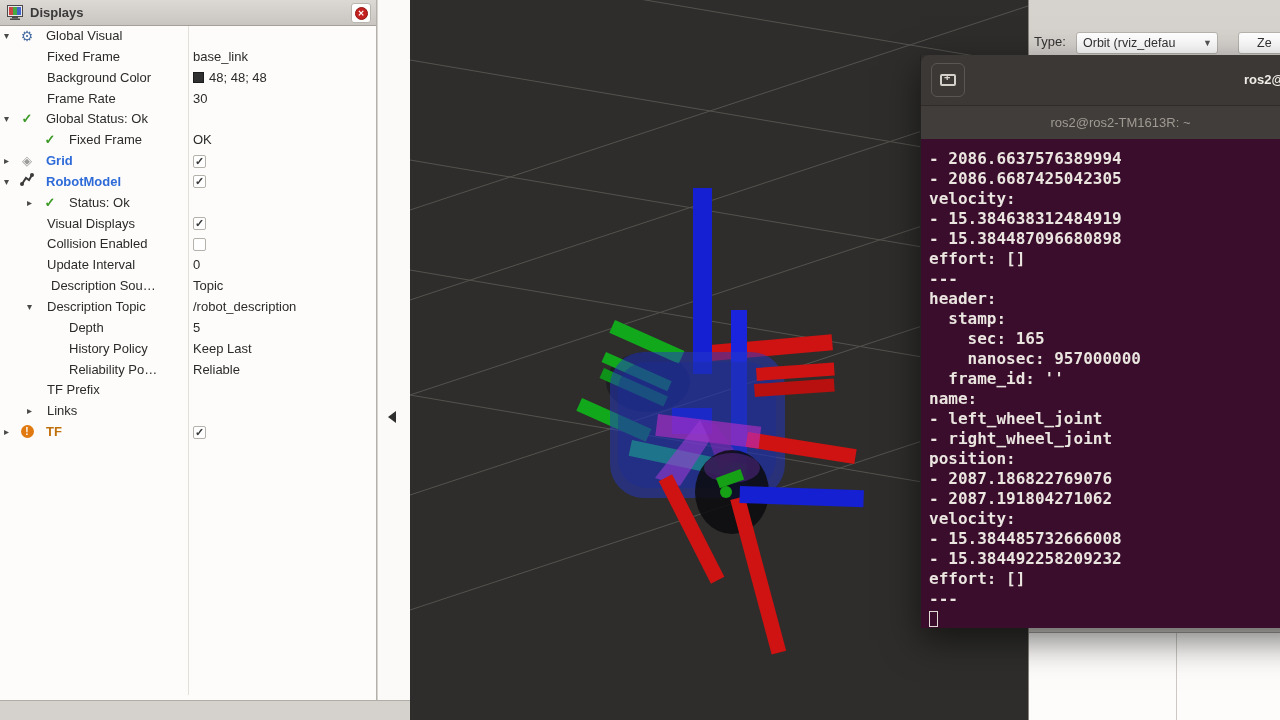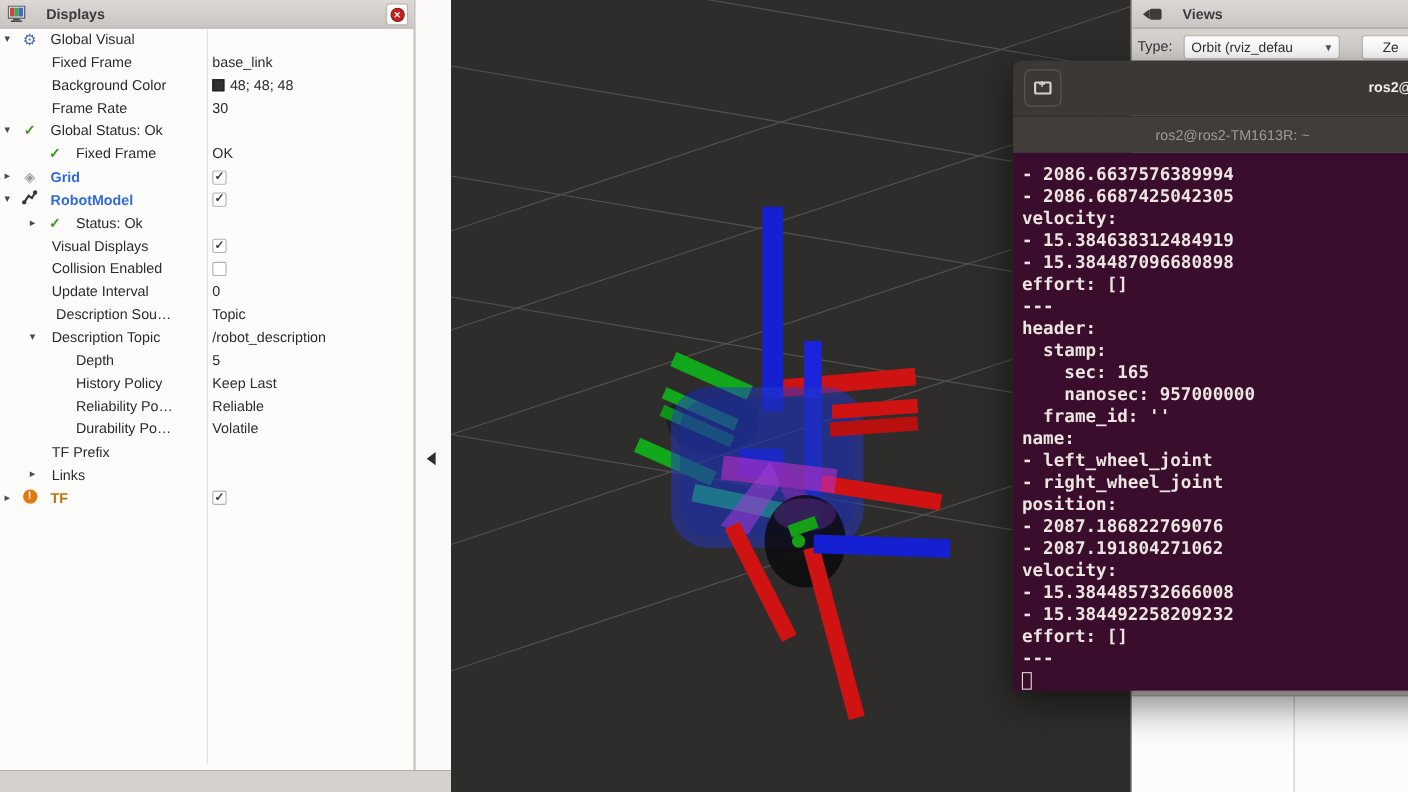--- a/index.html
+++ b/index.html
@@ -5,21 +5,21 @@
   * { margin:0; padding:0; box-sizing:border-box; }
   html,body { width:1280px; height:720px; overflow:hidden; }
   body { position:relative; background:#d6d2ce; font-family:"Liberation Sans", sans-serif; }
 
   
   .displays-panel { position:absolute; left:0; top:0; width:377px; height:700px;
     background:#fdfcfa; border-right:1px solid #b3afa9; }
   .panel-titlebar { position:relative; height:26px;
     background:linear-gradient(#dcd8d4,#c9c5c1); border-bottom:1px solid #a49f99;
     display:flex; align-items:center; }
-  .panel-title { font-size:13px; font-weight:bold; color:#3a3a3a; margin-left:18px; }
+  .panel-title { font-size:13px; font-weight:bold; color:#3a3a3a; margin-left:6px; }
   .close-btn { position:absolute; right:5px; top:3px; width:20px; height:20px;
     background:#fff; border:1px solid #b9b5af; border-radius:3px;
     display:flex; align-items:center; justify-content:center; cursor:pointer; }
   .close-dot { width:13px; height:13px; border-radius:50%; background:#c42121;
     border:1px solid #8f1414; color:#fff; font-size:8px; font-weight:bold;
     line-height:12px; text-align:center; }
   .tree { position:relative; width:100%; height:672px; overflow:hidden; }
   .tree::before { content:""; position:absolute; left:188px; top:0; bottom:3px;
     border-left:1px solid #e3e0da; }
   .tree-row { position:relative; height:20.85px; font-size:13px; color:#2b2b2b;
@@ -229,24 +229,20 @@
       </div>
       <div class="tree-row">
         <span class="tr-label " style="left:69px">History Policy</span>
         <span class="tr-value">Keep Last</span>
       </div>
       <div class="tree-row">
         <span class="tr-label " style="left:69px">Reliability Po…</span>
         <span class="tr-value">Reliable</span>
       </div>
       <div class="tree-row">
-        <span class="tr-label " style="left:69px">Durability Po…</span>
-        <span class="tr-value">Volatile</span>
-      </div>
-      <div class="tree-row">
         <span class="tr-label " style="left:47px">TF Prefix</span>
       </div>
       <div class="tree-row">
         <span class="tr-arrow" style="left:27px">▸</span>
         <span class="tr-label " style="left:47px">Links</span>
       </div>
       <div class="tree-row">
         <span class="tr-arrow" style="left:4px">▸</span>
         <span class="tr-icon" style="left:18px"><span class="warn-badge">!</span></span>
         <span class="tr-label lbl-orange" style="left:46px">TF</span>
@@ -254,27 +250,20 @@
       </div>
     </div>
 </div>
 <div class="panel-bottom-strip"></div>
 
 <div class="gutter">
   <div class="collapse-arrow"></div>
 </div>
 
 <div class="views-panel">
-  <div class="panel-titlebar">
-    <svg width="18" height="12" style="margin-left:10px">
-      <polygon points="0,6 6,1.5 6,10.5" fill="#3f3c38"></polygon>
-      <rect x="6" y="1" width="11" height="10" rx="2" fill="#3f3c38"></rect>
-    </svg>
-    <span class="panel-title">Views</span>
-  </div>
   <div class="views-type-row">
     <span class="views-type-label">Type:</span>
     <span class="views-combo">
       <span>Orbit (rviz_defau</span>
       <span class="combo-chevron">▼</span>
     </span>
     <span class="views-zero-btn">Ze</span>
   </div>
   <div class="views-list">
     <div class="views-list-divider"></div>

